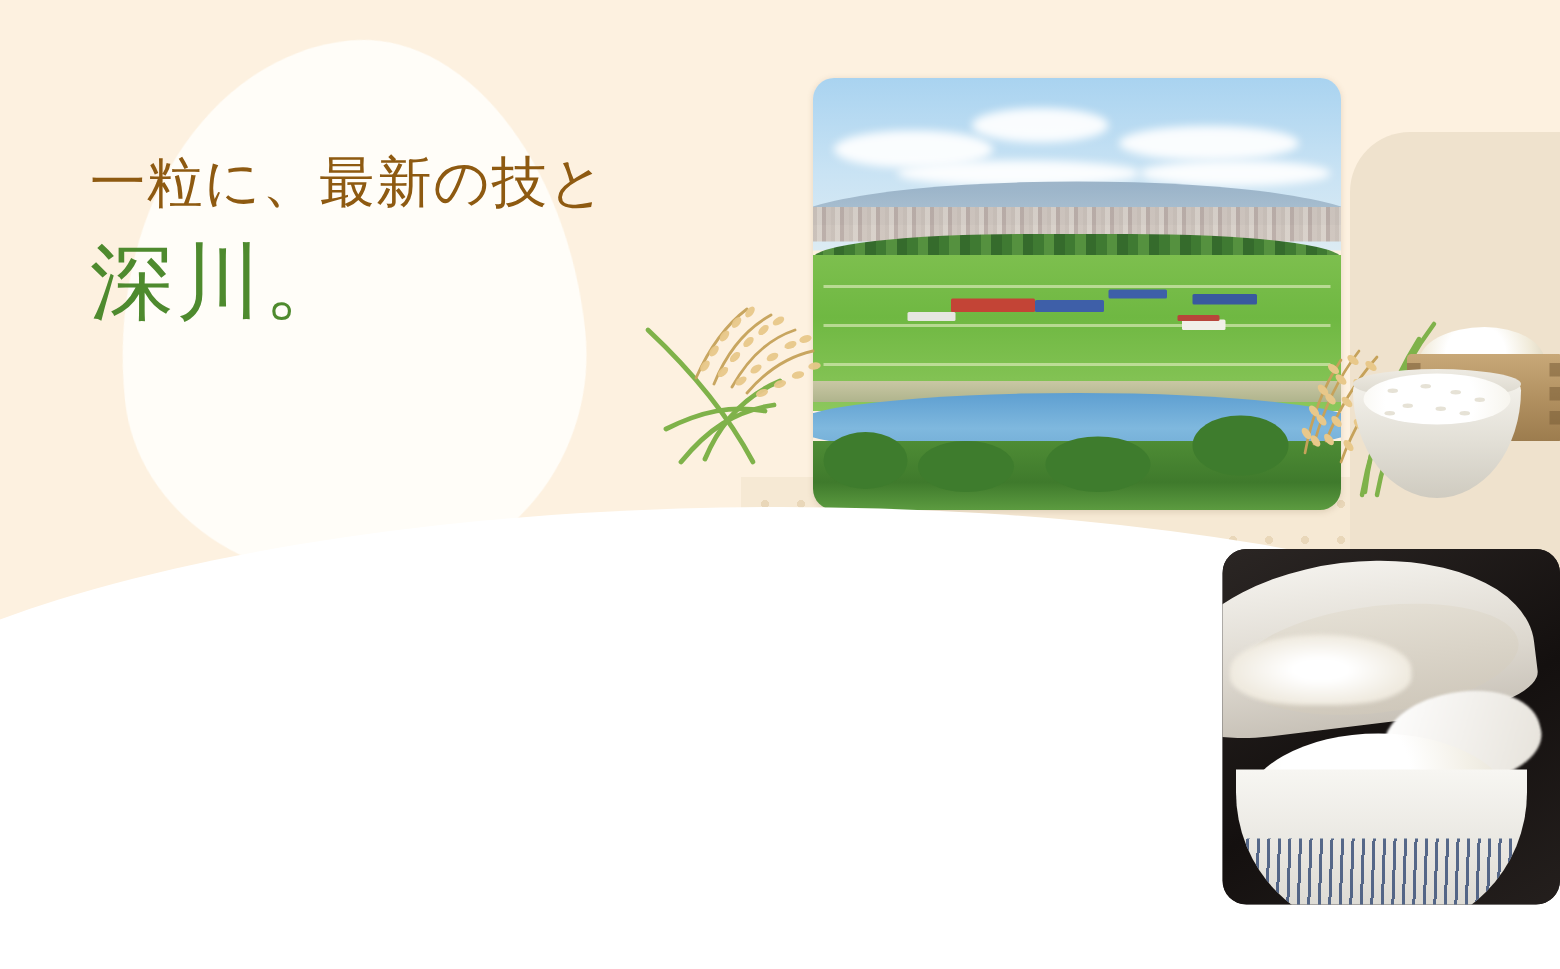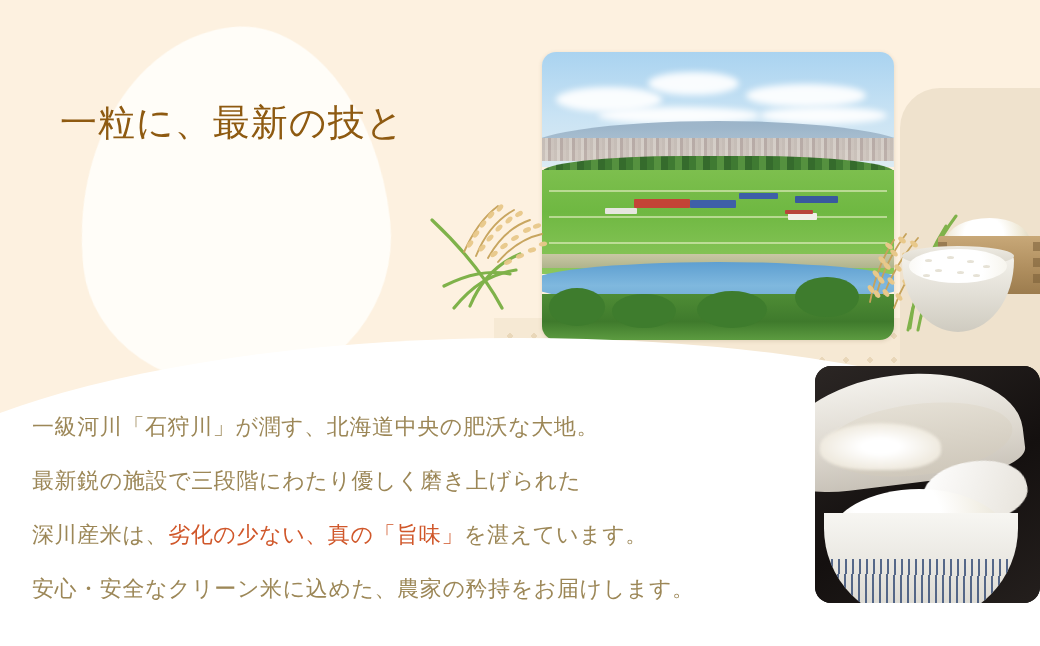--- a/index.html
+++ b/index.html
@@ -457,22 +457,17 @@
       <div class="pr-grain" style="left:52%;top:58%;width:9%;height:7%;"></div>
       <div class="pr-grain" style="left:70%;top:50%;width:9%;height:7%;"></div>
     </div>
     <div class="pr-bowl">
       <div class="pr-bowl-stripes"></div>
     </div>
   </div>
 
   <div class="headline">
     <div class="line">一粒に、最新の技と</div>
+    <div class="brand">深川。</div>
   </div>
 
-  <div class="body-copy">
-    <div class="para">一級河川「石狩川」が潤す、北海道中央の肥沃な大地。</div>
-    <div class="para">最新鋭の施設で三段階にわたり優しく磨き上げられた</div>
-    <div class="para"><span>深川産米は、</span><span class="hl">劣化の少ない、真の「旨味」</span><span>を湛えています。</span></div>
-    <div class="para">安心・安全なクリーン米に込めた、農家の矜持をお届けします。</div>
-  </div>
 
 </div>
 
 </body></html>

